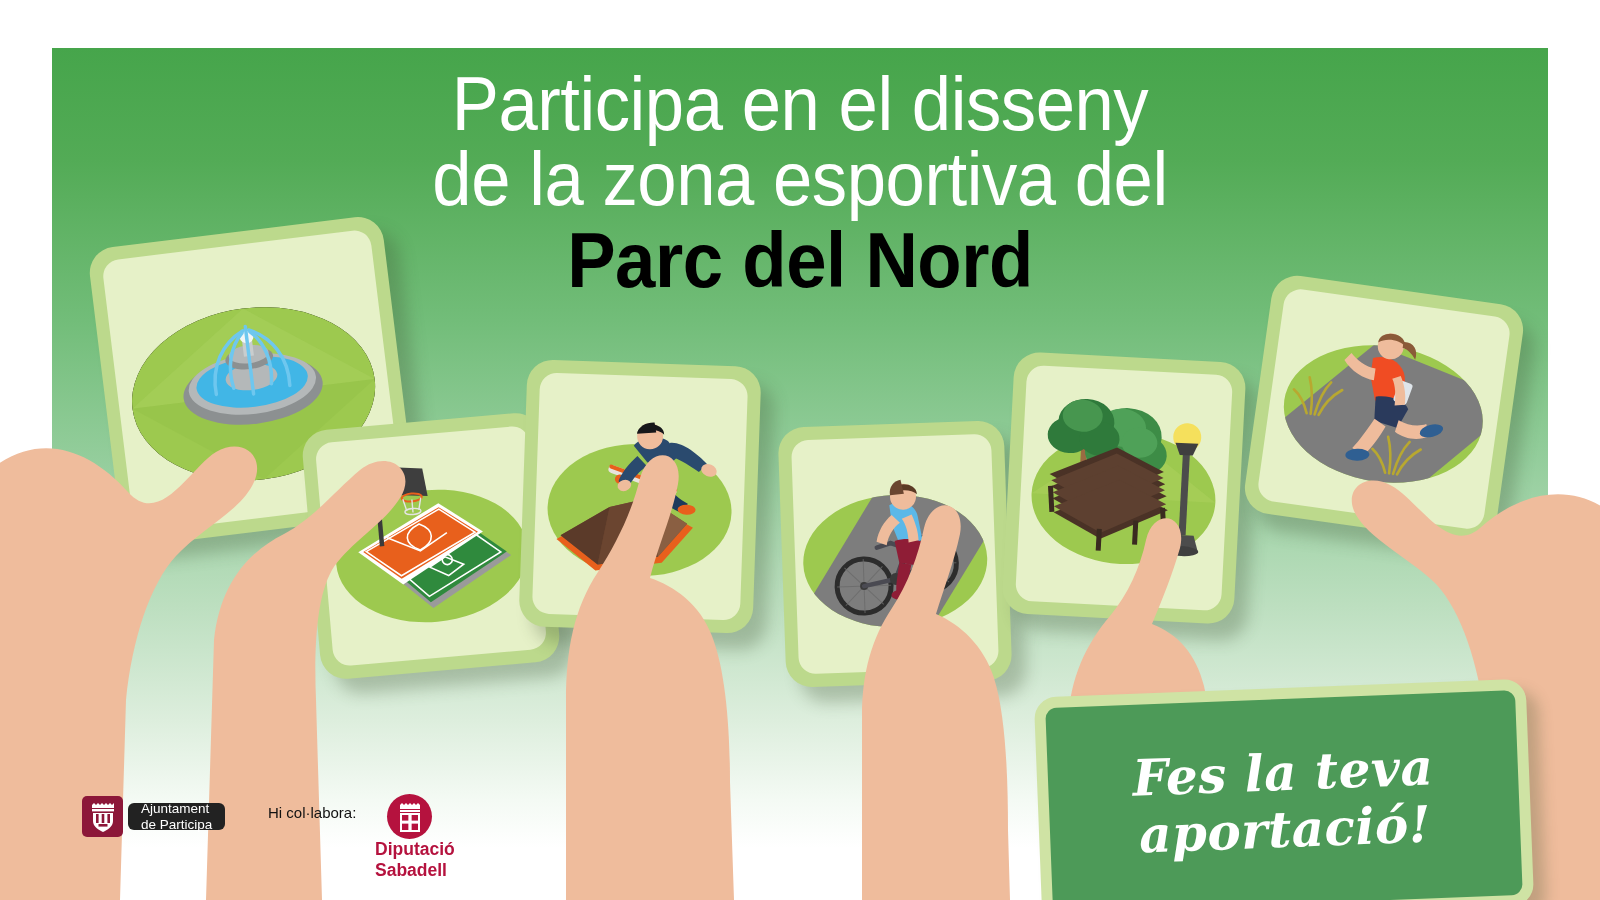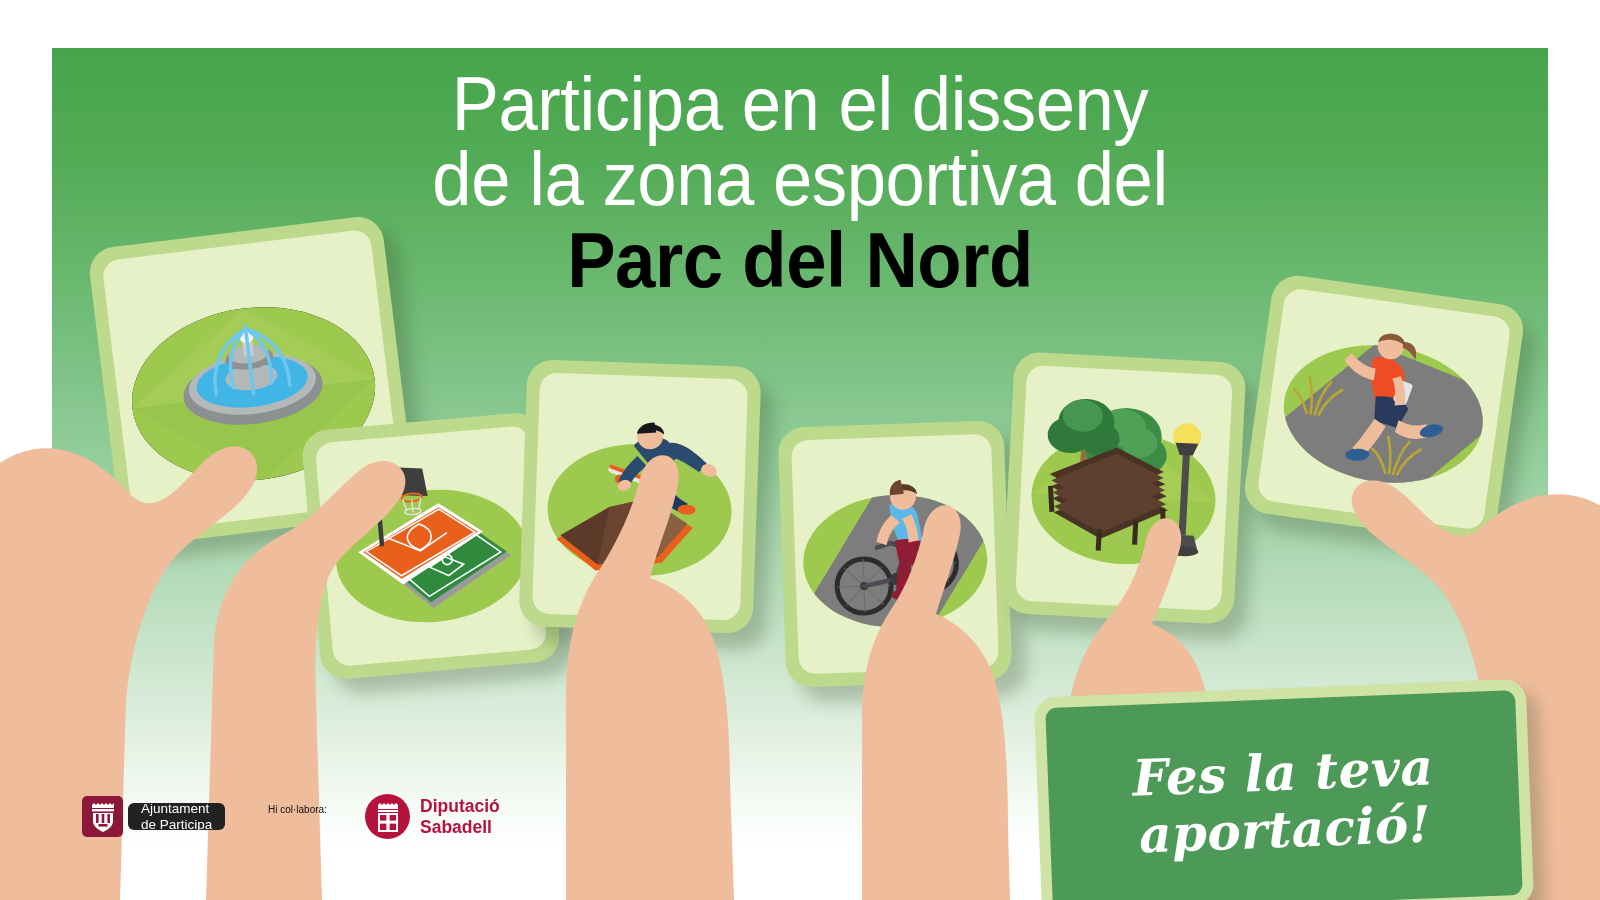--- a/index.html
+++ b/index.html
@@ -57,24 +57,24 @@
     width:41px;height:41px;background:#8c1739;border-radius:5px;
     display:flex;align-items:center;justify-content:center;
   }
   .name-box{
     margin-left:5px;height:27px;background:#222222;border-radius:6px;
     display:flex;flex-direction:column;justify-content:center;
     padding:0 13px;color:#fff;font-size:13.5px;line-height:1.18;font-weight:400;
     font-family:"Liberation Sans",sans-serif;
   }
   #collab-label{
-    position:absolute;left:268px;top:24px;color:#111;font-size:10px;
+    position:absolute;left:268px;top:24px;color:#111;font-size:15px;
     font-family:"Liberation Sans",sans-serif;
   }
-  #logo-dip{left:365px;top:14px;}
+  #logo-dip{left:365px;top:14px;flex-direction:column;}
   .crest-circle{
     width:45px;height:45px;border-radius:50%;background:#b5123e;
     display:flex;align-items:center;justify-content:center;
   }
   .dip-name{
     margin-left:10px;color:#b5123e;font-weight:700;font-size:17.5px;line-height:1.18;
     font-family:"Liberation Sans",sans-serif;
   }
 </style>
 </head>

